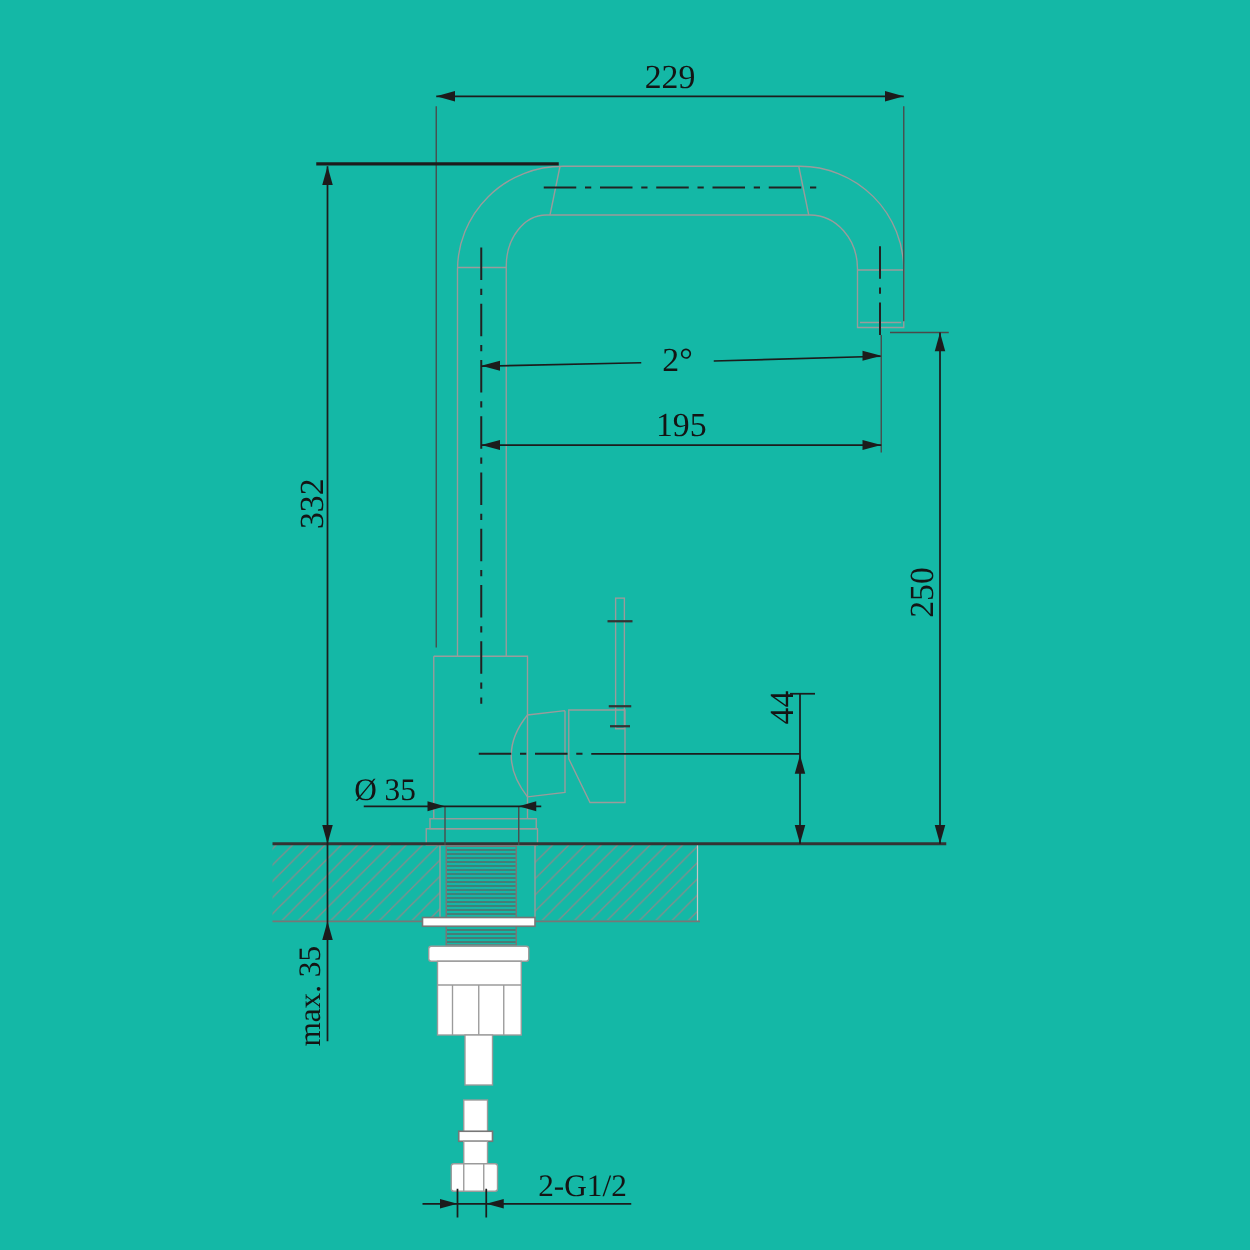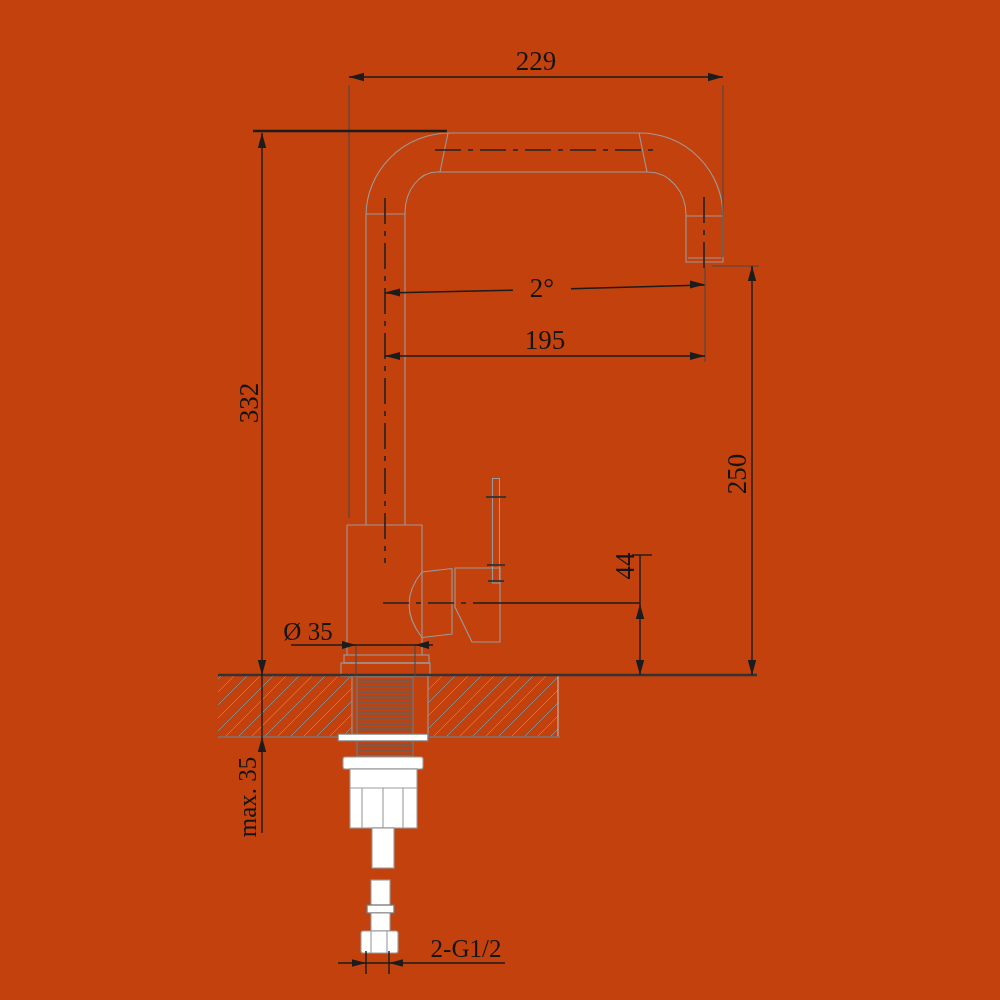--- a/index.html
+++ b/index.html
@@ -1,16 +1,16 @@
 <!DOCTYPE html>
 <html><head>
 <meta charset="utf-8">
 <style>
   html,body{margin:0;padding:0;background:#ffffff;}
-  .sheet{position:relative;width:1000px;height:1000px;background:#c2410c;overflow:hidden;
+  .sheet{position:relative;width:1000px;height:1000px;background:#14b8a6;overflow:hidden;
          font-family:"Liberation Serif", serif;text-align:center;}
   svg{position:absolute;left:0;top:0;}
   .obj{stroke:#9b9b9b;stroke-width:1.1;fill:none;}
   .objf{stroke:#9b9b9b;stroke-width:1.1;fill:#ffffff;}
   .dim{stroke:#1c1c1c;stroke-width:1.4;fill:none;}
   .ext{stroke:#4a4a4a;stroke-width:1.1;fill:none;}
   .extthick{stroke:#1c1c1c;stroke-width:2.6;fill:none;}
   .cl{stroke:#222222;stroke-width:1.6;fill:none;stroke-dasharray:26 7 5 7;}
   .arrow{fill:#1c1c1c;stroke:none;}
   .dimtext{fill:#141414;font-size:27px;font-family:"Liberation Serif", serif;}

